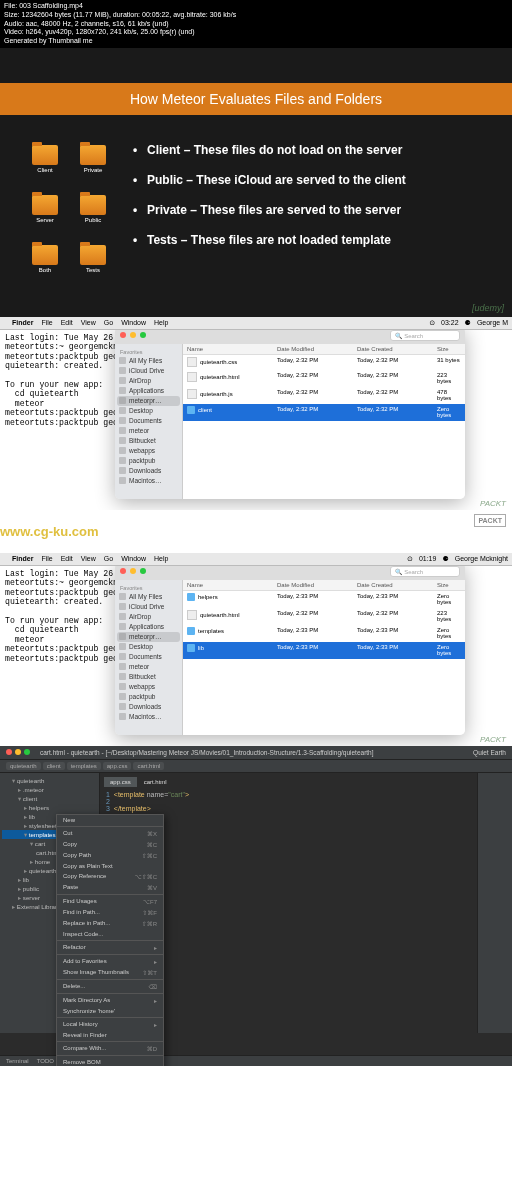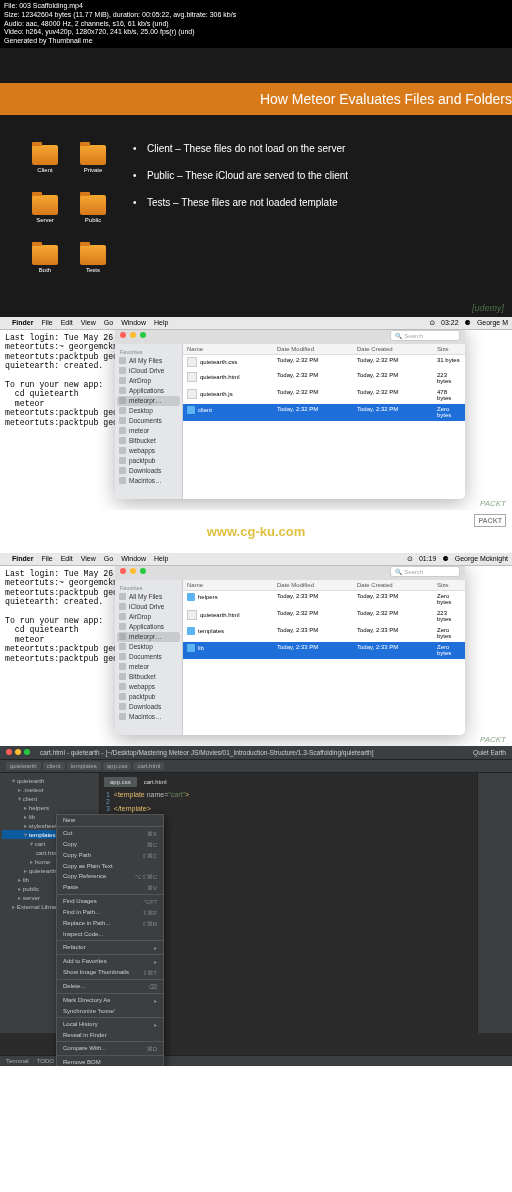--- a/index.html
+++ b/index.html
@@ -5,27 +5,27 @@
 * { margin:0; padding:0; box-sizing:border-box; font-family: Arial, Helvetica, sans-serif; }
 body { width:512px; background:#fff; }
 
 
 .meta { background:#000; color:#fff; padding:2px 4px; font-size:7px; font-family:monospace; line-height:1.25; }
 .meta div { white-space:pre; }
 
 
 .slide { background:#1a1a1a; color:#fff; padding-bottom:30px; position:relative; }
 .slide-spacer { height:35px; }
-.slide-title { background:#d8791a; text-align:right; padding:8px 0; font-size:14px; font-weight:normal; }
+.slide-title { background:#d8791a; text-align:center; padding:8px 0; font-size:14px; font-weight:normal; }
 .slide-body { display:flex; padding:20px 10px 0 25px; gap:20px; }
 .folders { display:grid; grid-template-columns:40px 40px; grid-template-rows:repeat(3,42px); gap:8px; margin-top:10px;}
 .folder { display:flex; flex-direction:column; align-items:center; font-size:6px; text-align:center; }
 .folder-icon { width:26px; height:20px; background:linear-gradient(#f5a832,#d8791a); border-radius:2px; position:relative; margin-bottom:2px; }
 .folder-icon::before { content:""; position:absolute; top:-3px; left:0; width:10px; height:4px; background:#d8791a; border-radius:1px 1px 0 0;}
-.bullets { list-style:none; font-size:10px; line-height:1.5; }
+.bullets { list-style:none; font-size:12px; line-height:1.5;font-weight:bold; }
 .bullets li { padding:6px 0 6px 14px; position:relative; }
 .bullets li::before { content:"•"; position:absolute; left:0; top:6px; }
 .slide-logo { position:absolute; right:8px; bottom:4px; font-size:9px; color:#4a704a; font-style:italic; }
 
 
 .menubar { background:#e8e8e8; font-size:7px; padding:2px 4px; display:flex; gap:8px; align-items:center; border-bottom:1px solid #bbb; }
 .menubar .right { margin-left:auto; display:flex; gap:6px; align-items:center; }
 .apple { font-size:9px; }
 
 
@@ -45,21 +45,21 @@
 .fn-head span{ padding:2px 4px; }
 .c-name{width:90px}.c-dm{width:80px}.c-dc{width:80px}.c-sz{flex:1}
 .fn-row { display:flex; padding:2.5px 0; font-size:6px; }
 .fn-row span{ padding:0 4px; }
 .fn-row.sel{ background:#1e6fd9; color:#fff; }
 .fn-row .c-name::before{content:"";display:inline-block;width:8px;height:8px;background:#eee;border:1px solid #ccc;margin-right:3px;vertical-align:middle;}
 .fn-row.folder-row .c-name::before{background:#5db4f2;border:none;border-radius:1px;}
 .search-box{ margin-left:auto; background:#fff; border:1px solid #ccc; border-radius:3px; padding:1px 4px; font-size:6px; color:#aaa; width:70px;}
 
 
-.wm { background:#fff; text-align:center; padding:14px 0; color:#e0c040; font-size:13px; font-weight:bold; position:relative;}
+.wm { background:#fff; text-align:left; padding:14px 0; color:#e0c040; font-size:13px; font-weight:bold; position:relative;}
 .wm-logo{ position:absolute; right:6px; top:4px; color:#888; font-size:7px; border:1px solid #aaa; padding:2px 3px;}
 
 
 .scene { position:relative; background:#fff;}
 .scene-body{ height:180px; position:relative; overflow:hidden; background:#fff;}
 .scene-logo { position:absolute; right:6px; bottom:2px; font-size:8px; color:#8aa88a; font-style:italic; z-index:5;}
 
 
 .ide { background:#2b2b2b; color:#bbb; font-size:6.2px; height:320px; position:relative; }
 .ide-top { background:#3c3f41; padding:3px 6px; font-size:6.5px; color:#ccc; display:flex; align-items:center; gap:4px; border-bottom:1px solid #222;}
@@ -126,20 +126,21 @@
           <span>Both</span>
         </div>
       <div class="folder">
           <div class="folder-icon"></div>
           <span>Tests</span>
         </div>
     </div>
     <ul class="bullets">
       <li>Client – These files do not load on the server</li>
       <li>Public – These iCloud are served to the client</li>
+      <li>Private – These files are served to the server</li>
       <li>Tests – These files are not loaded template</li>
     </ul>
   </div>
   <div class="slide-logo">[udemy]</div>
 </div>
 
 <div class="scene">
   <div class="menubar">
     <span class="apple"></span>
     <b>Finder</b>

